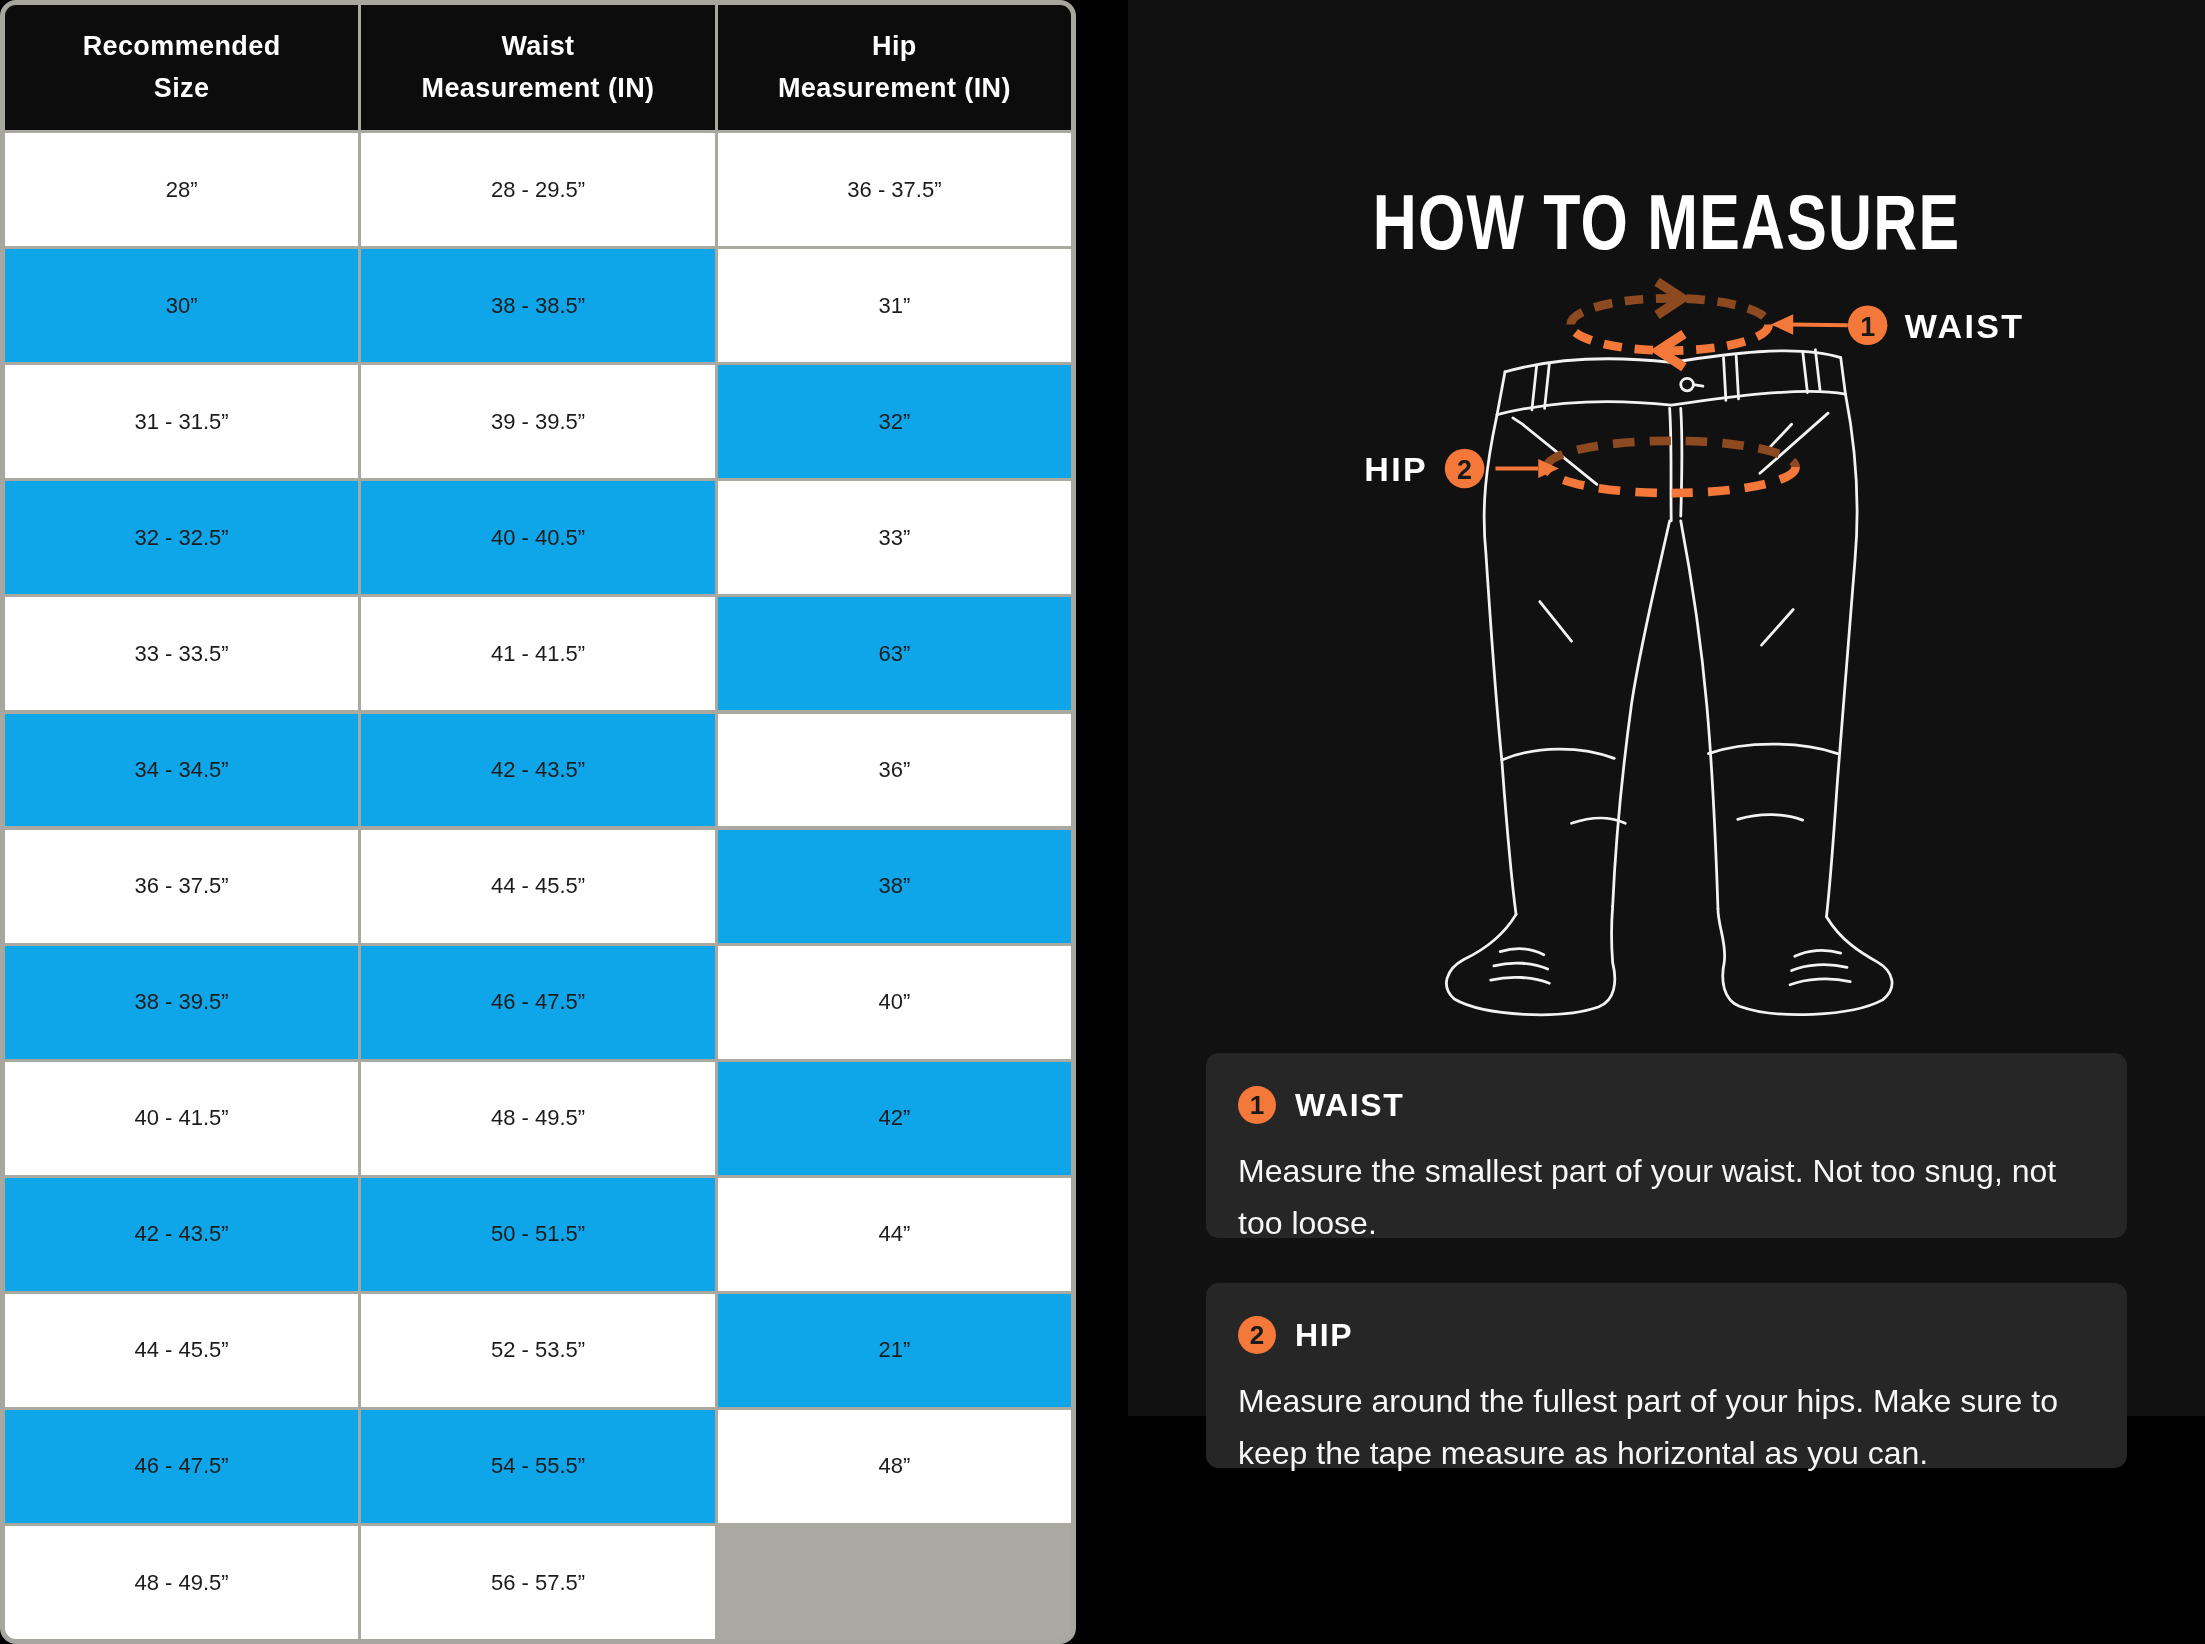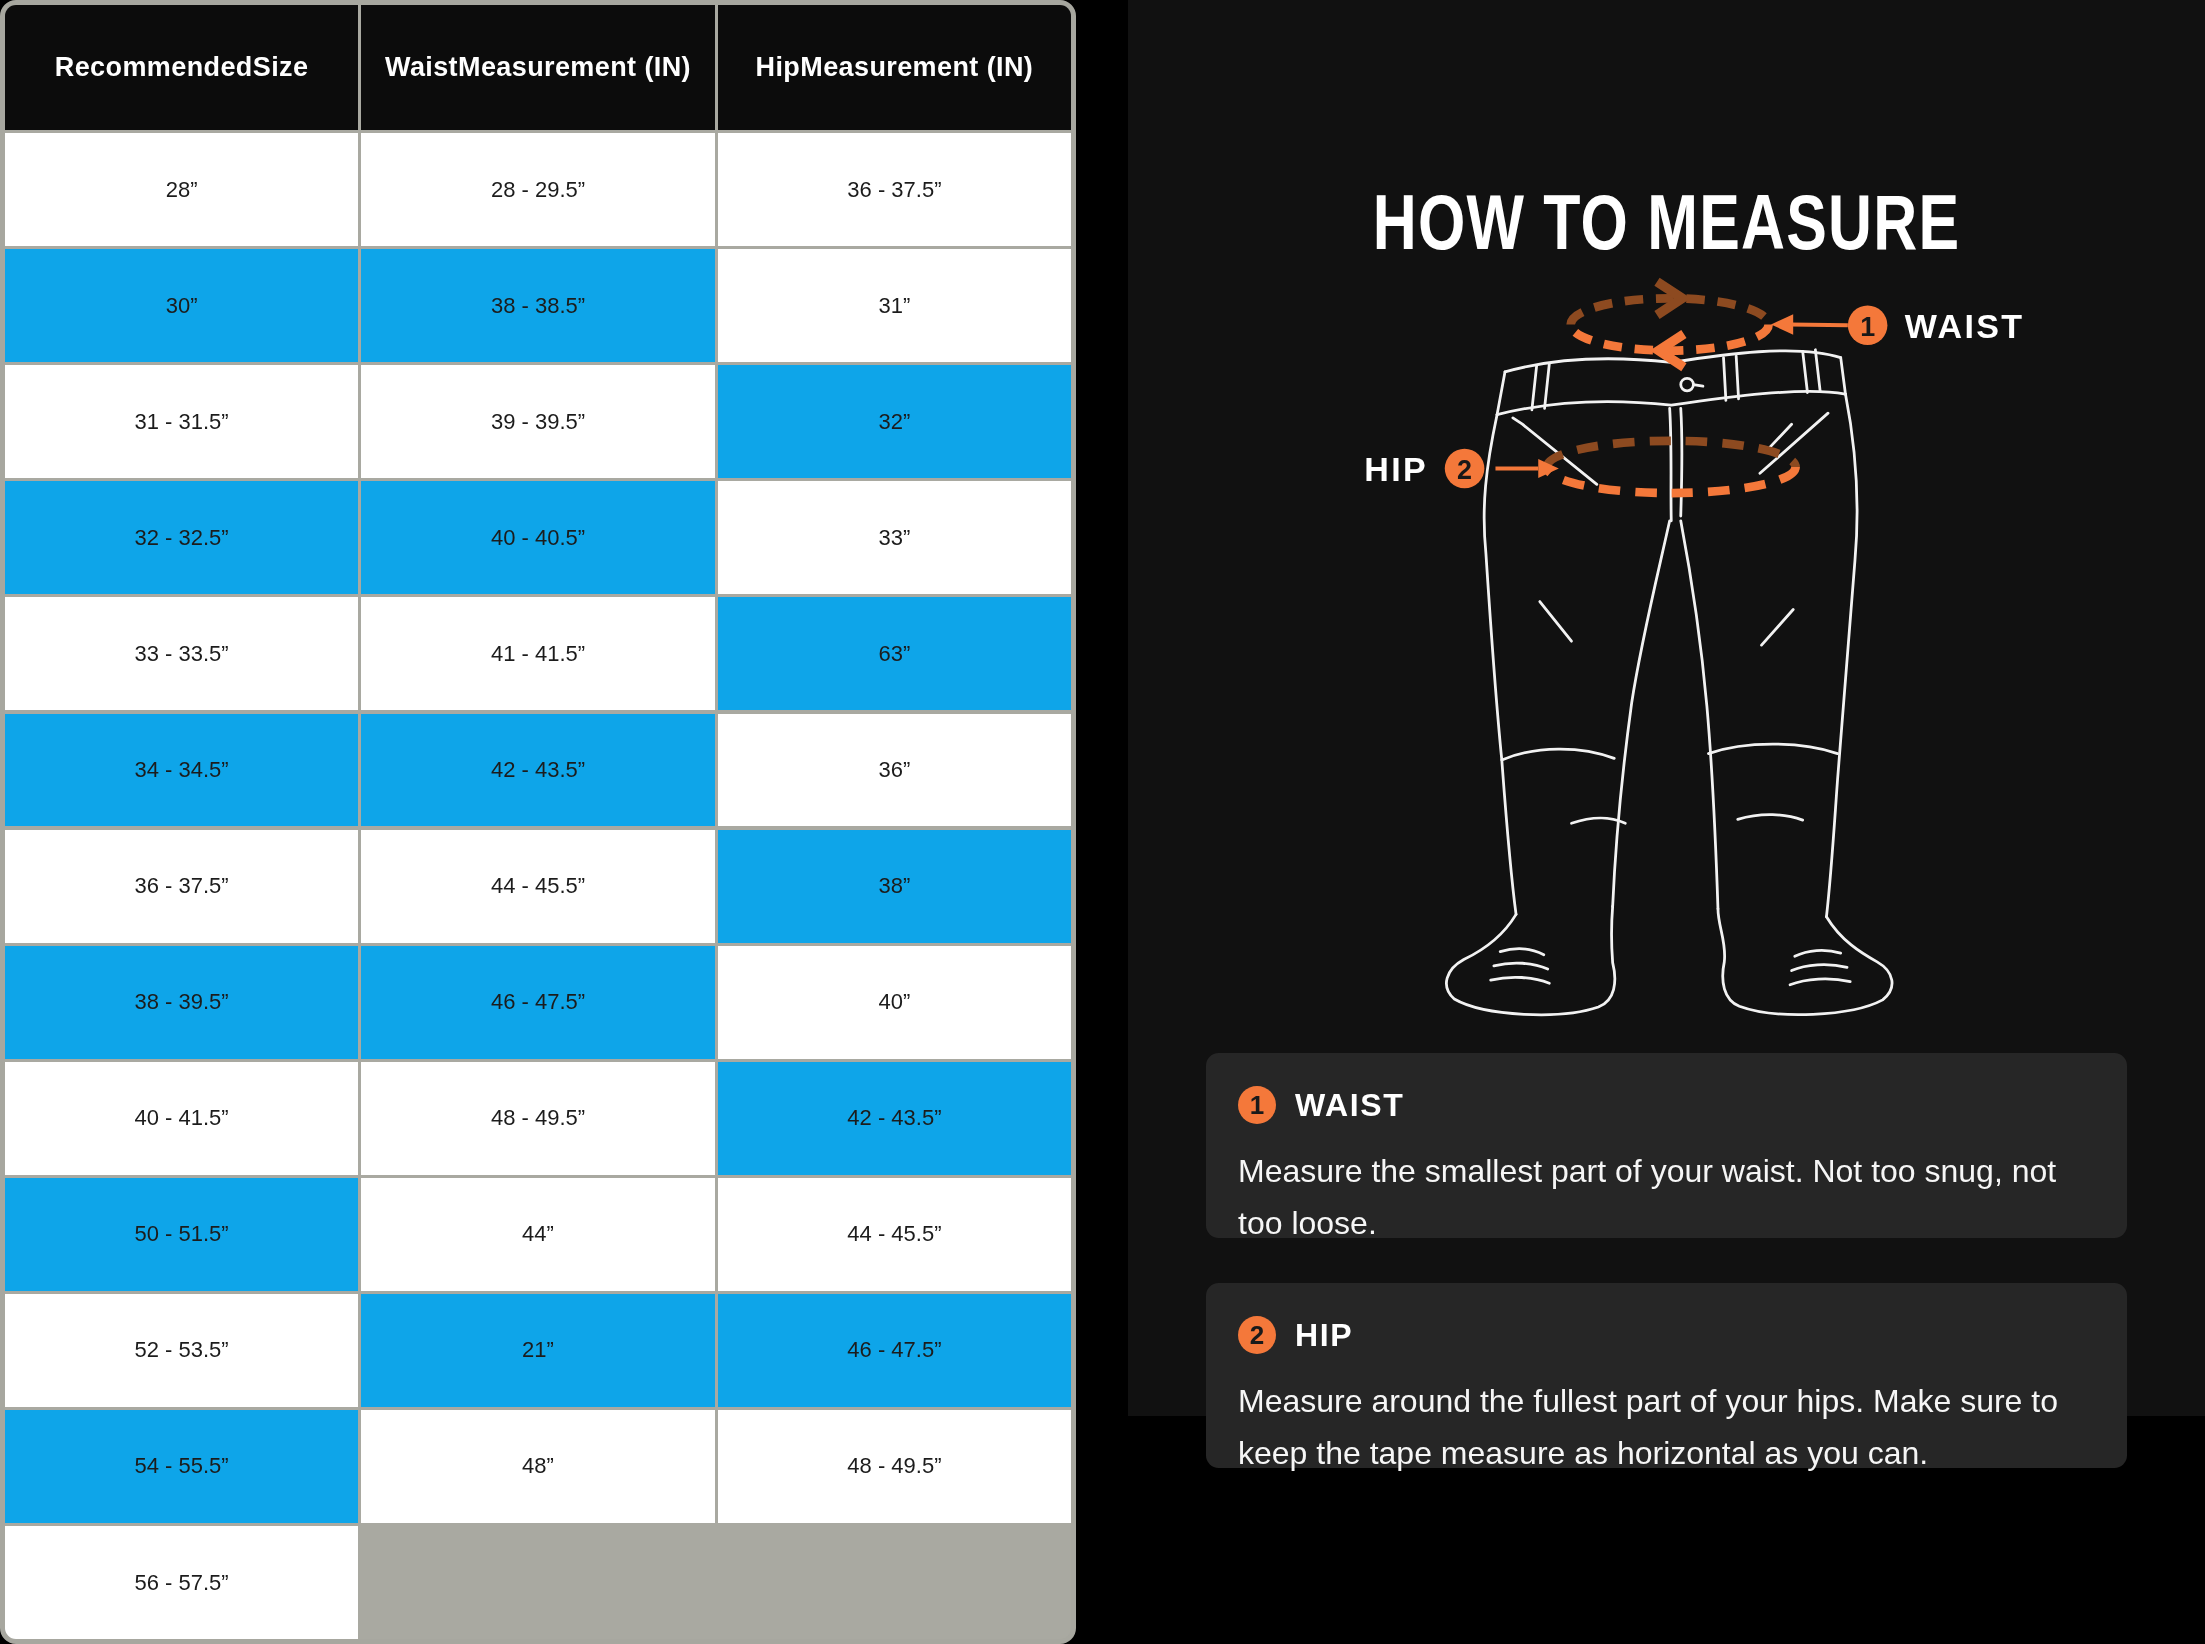--- a/index.html
+++ b/index.html
@@ -21,21 +21,21 @@
     background:#a9a9a1;
     overflow:hidden;
     display:grid;
     grid-template-columns:1fr 1fr 1fr;
     grid-template-rows:125px repeat(13, 1fr);
     gap:3.2px;
   }
   .th{
     background:#0c0c0c;
     color:#fff;
-    display:flex;flex-direction:row;
+    display:flex;flex-direction:column;
     align-items:center;justify-content:center;
     font-size:27px;font-weight:bold;
     line-height:1.55;
     text-align:right;
     letter-spacing:0.4px;
   }
   .td{
     display:flex;align-items:center;justify-content:center;
     font-size:22px;
     color:#1c1c1c;
@@ -148,20 +148,21 @@
   <div class="td">44 - 45.5”</div>
 
   <div class="td even">38”</div>
   <div class="td even">38 - 39.5”</div>
   <div class="td even">46 - 47.5”</div>
 
   <div class="td">40”</div>
   <div class="td">40 - 41.5”</div>
   <div class="td">48 - 49.5”</div>
 
+  <div class="td even">42”</div>
   <div class="td even">42 - 43.5”</div>
   <div class="td even">50 - 51.5”</div>
 
   <div class="td">44”</div>
   <div class="td">44 - 45.5”</div>
   <div class="td">52 - 53.5”</div>
 
   <div class="td even">21”</div>
   <div class="td even">46 - 47.5”</div>
   <div class="td even">54 - 55.5”</div>

